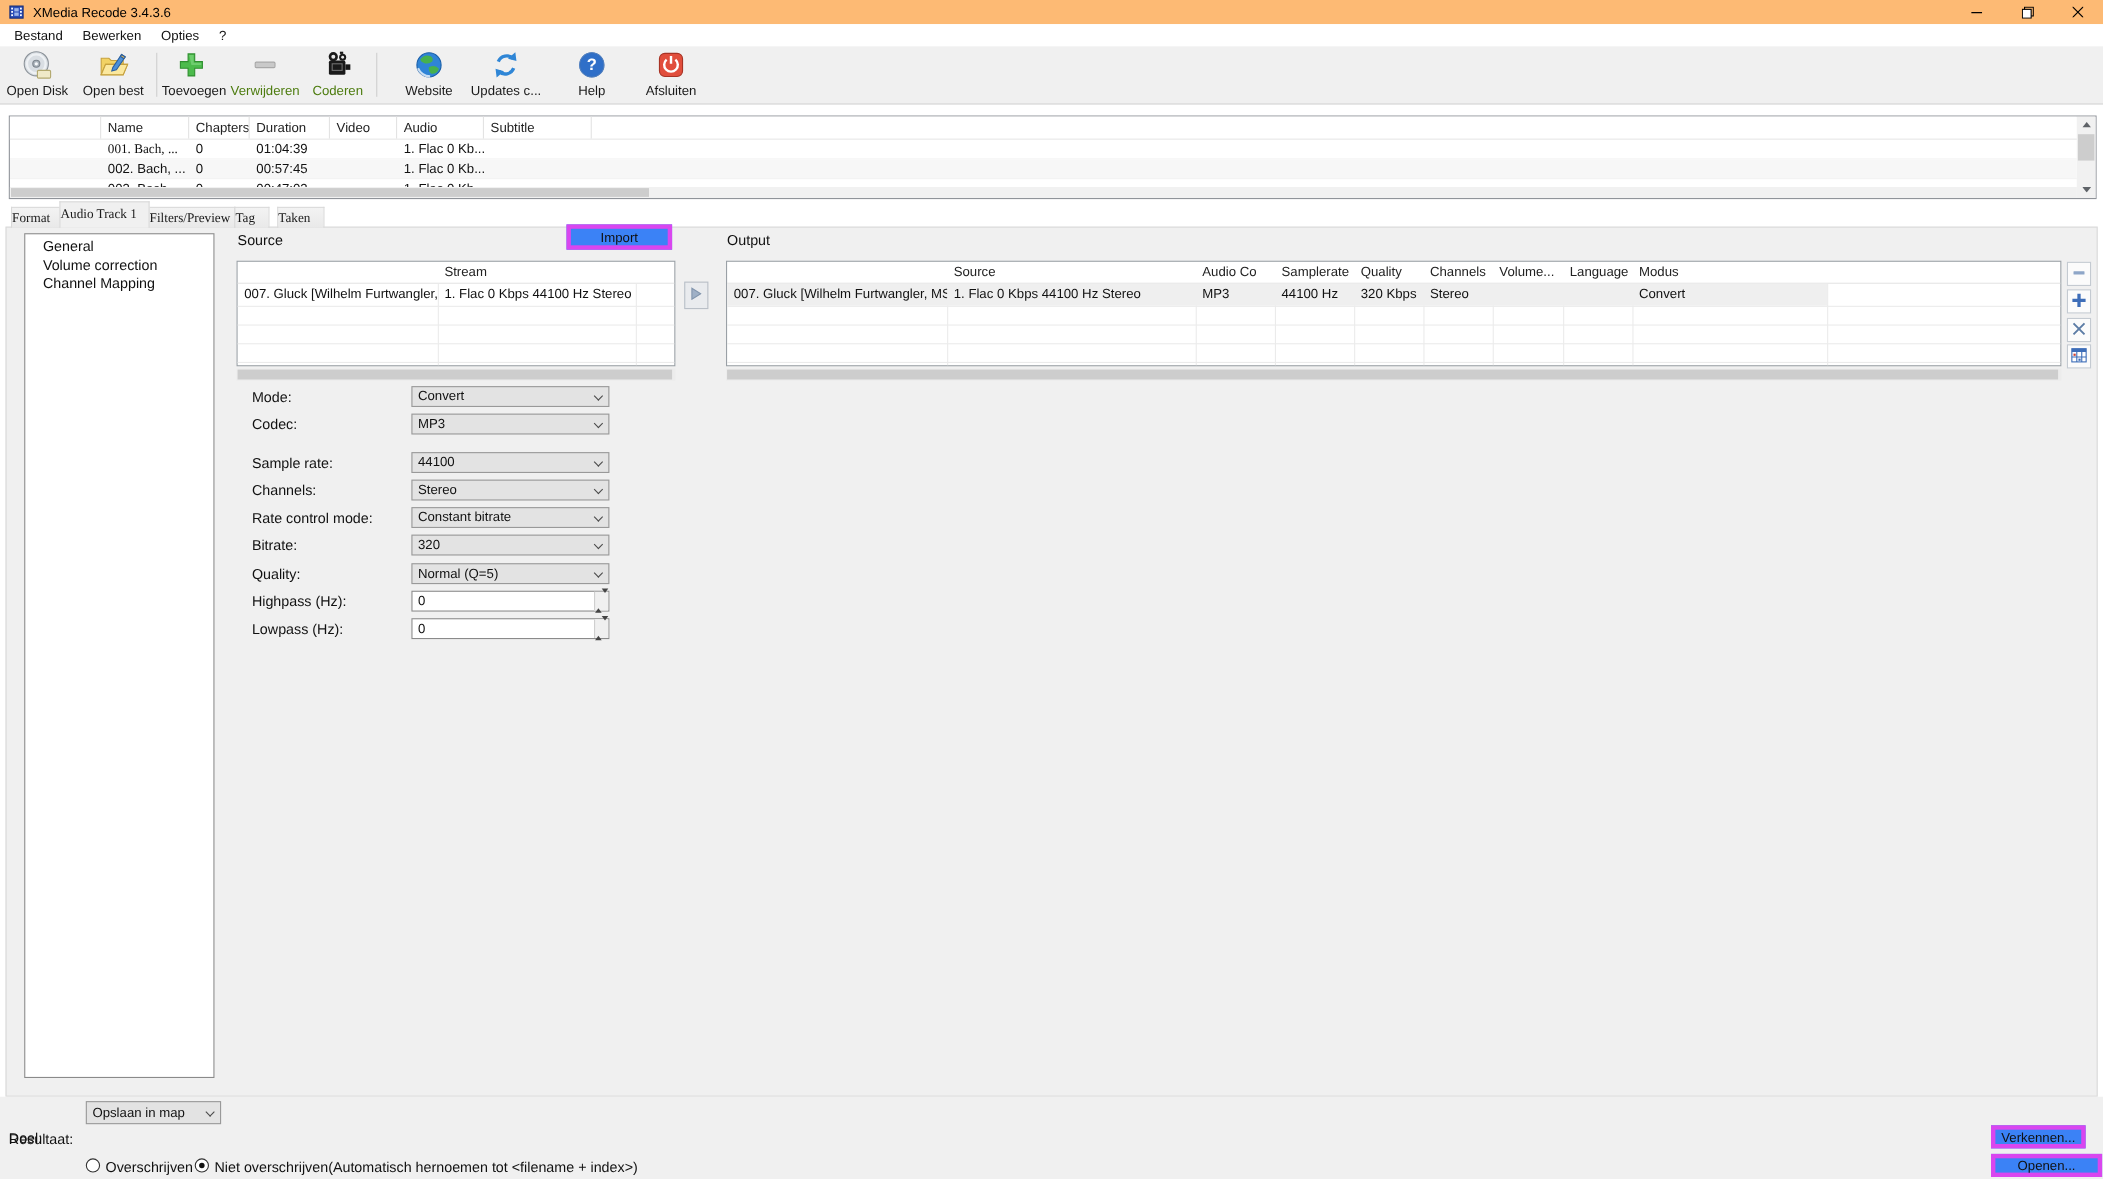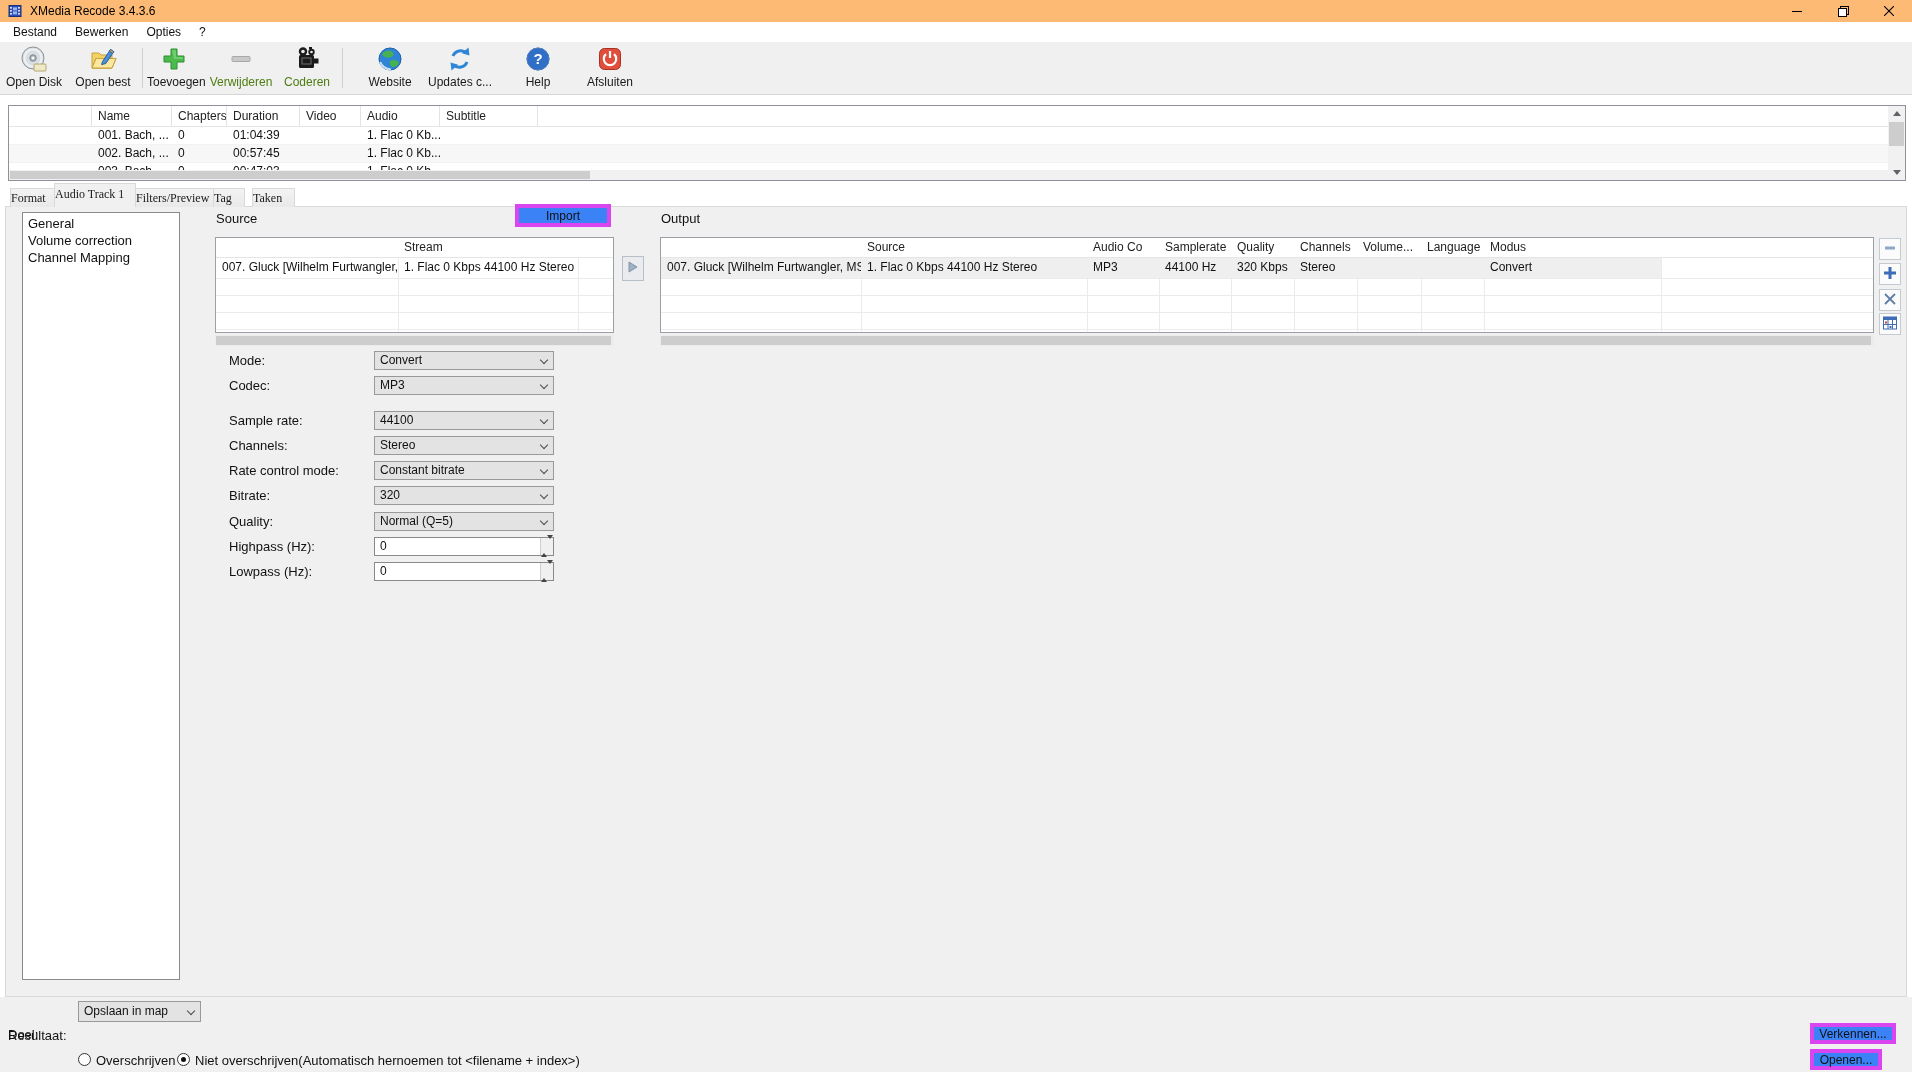--- a/index.html
+++ b/index.html
@@ -39,21 +39,21 @@
   .scroll-track-v{position:absolute;right:0;top:0;width:17px;height:74px;background:#f1f1f1;}
   .scroll-track-h{position:absolute;left:0;top:64px;right:17px;height:10px;background:#f1f1f1;}
   .thumb{background:#cdcdcd;position:absolute;}
   .sarrow{position:absolute;left:0;width:17px;height:15px;display:flex;align-items:center;justify-content:center;}
 
   
   .tab{position:absolute;top:188px;height:19px;background:linear-gradient(#f3f3f3,#e9e9e9);border:1px solid #d9d9d9;border-bottom:none;font-size:12px;line-height:18px;color:#1a1a1a;font-family:Liberation Serif, serif;}
   .tab.active{top:183px;height:24px;background:#f0f0f0;line-height:21px;z-index:6;}
 
   
-  .listbox{left:22px;top:212px;width:158px;height:768px;background:#fff;border:1px solid #8a8a8a;padding:2px 0;}
+  .listbox{left:22px;top:212px;width:173px;height:768px;background:#fff;border:1px solid #8a8a8a;padding:2px 11px;}
   .lb-item{padding:1px 5px;font-size:13px;line-height:15px;color:#111;}
 
   .sec-label{font-size:13px;color:#111;}
 
   
   .pbtn{background:#3b82f6;border:4px solid #d946ef;font-size:12px;text-align:center;color:#111;}
 
   
   .mini-table{background:#fff;border:1px solid #9aa0a6;}
   .vline{position:absolute;top:20px;bottom:0;width:1px;background:#ebebeb;}
@@ -242,21 +242,21 @@
       <span class="fl-hcell" style="width:55px;">Chapters</span>
       <span class="fl-hcell" style="width:73px;">Duration</span>
       <span class="fl-hcell" style="width:61px;">Video</span>
       <span class="fl-hcell" style="width:79px;">Audio</span>
       <span class="fl-hcell" style="width:98px;">Subtitle</span>
       <span class="fl-hcell" style="flex:1;border-right:none;"></span>
     </div>
     <div class="fl-rows">
       <div class="fl-row" style="top:0;background:#fff;">
         <span class="fl-cell" style="width:83px;"></span>
-        <span class="fl-cell" style="width:80px;">001. Bach, ...</span>
+        <span class="fl-cell" style="width:80px;font-family:Liberation Serif, serif;">001. Bach, ...</span>
         <span class="fl-cell" style="width:55px;">0</span>
         <span class="fl-cell" style="width:73px;">01:04:39</span>
         <span class="fl-cell" style="width:61px;"></span>
         <span class="fl-cell" style="width:79px;">1. Flac 0 Kb...</span>
         <span class="fl-cell" style="width:98px;"></span>
       </div>
       <div class="fl-row" style="top:18px;background:#f7f7f7;">
         <span class="fl-cell" style="width:83px;"></span>
         <span class="fl-cell" style="width:80px;">002. Bach, ...</span>
         <span class="fl-cell" style="width:55px;">0</span>
@@ -438,15 +438,15 @@
   </div>
 
   <span class="abs radio-label" style="left:8px;top:1027px;">Doel:</span>
   <button class="abs pbtn" style="left:1810px;top:1023px;width:86px;height:21px;">Verkennen...</button>
 
   <span class="abs radio" style="left:78px;top:1053px;"></span>
   <span class="abs radio-label" style="left:96px;top:1053px;">Overschrijven</span>
   <span class="abs radio checked" style="left:177px;top:1053px;"></span>
   <span class="abs radio-label" style="left:195px;top:1053px;">Niet overschrijven(Automatisch hernoemen tot &lt;filename + index&gt;)</span>
 
-  <button class="abs pbtn" style="left:1810px;top:1049px;width:72px;height:21px;">Openen...</button>
+  <button class="abs pbtn" style="left:1810px;top:1049px;width:101px;height:21px;">Openen...</button>
 
 </div>
 
 </body></html>

